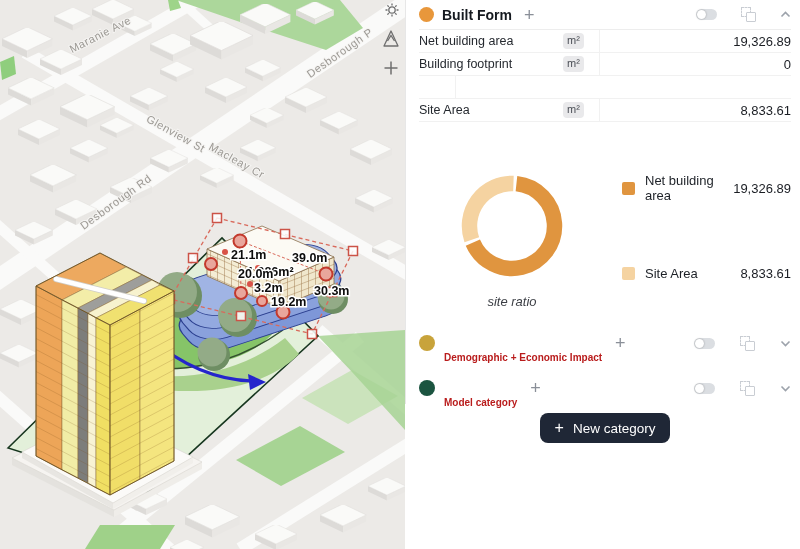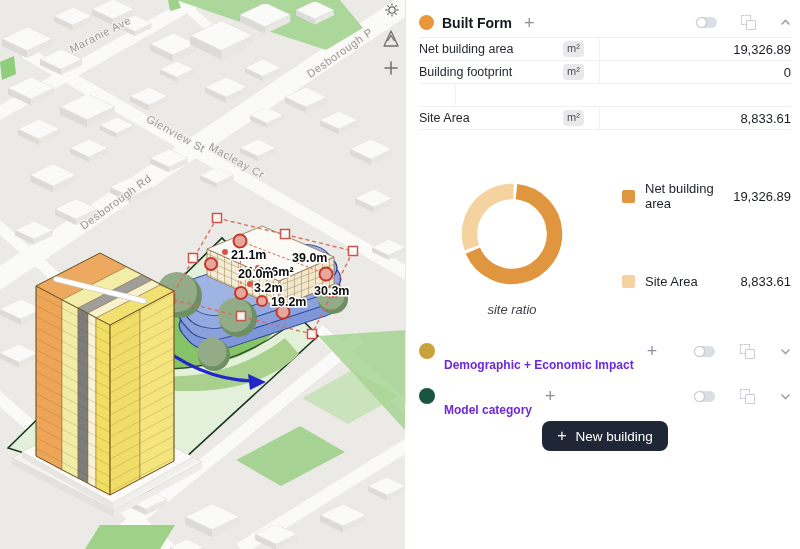--- a/index.html
+++ b/index.html
@@ -5,21 +5,21 @@
   html,body{margin:0;padding:0;}
   body{width:800px;height:549px;display:flex;overflow:hidden;
        font-family:"Liberation Sans",sans-serif;background:#fff;}
   
   .map{position:relative;width:405px;height:549px;background:#ECEAE7;flex:0 0 405px;}
   .map svg{display:block;}
   .street-label{font-size:11px;fill:#9B9893;letter-spacing:.6px;paint-order:stroke;stroke:#F5F4F2;stroke-width:2px;}
   .meas{font-size:12.5px;font-weight:bold;fill:#0c0c0c;paint-order:stroke;stroke:#ffffff;stroke-width:3px;}
   
   .panel{width:395px;height:404px;background:#fff;border-left:1px solid #E7E7E7;
-         box-sizing:border-box;padding:8px 9px 0 13px;color:#1d2127;}
+         box-sizing:border-box;padding:0 9px 0 13px;color:#1d2127;}
   .sec-head{display:flex;align-items:center;height:29px;gap:8px;}
   .dot{width:15px;height:15px;border-radius:50%;flex:0 0 auto;}
   .dot-built{background:#E8973B;}
   .dot-demo{background:#C8A33B;width:16px;height:16px;}
   .dot-model{background:#1B5440;width:16px;height:16px;}
   .sec-title{font-weight:bold;font-size:14px;color:#15191F;}
   .plus{color:#8A8F98;font-size:18px;font-weight:300;line-height:1;margin-left:4px;cursor:default;}
   .spacer{flex:1;}
   .toggle{width:21px;height:11px;border-radius:6px;background:#DBDEE2;position:relative;flex:0 0 auto;}
   .toggle::before{content:'';position:absolute;left:1px;top:1px;width:9px;height:9px;border-radius:50%;
@@ -41,21 +41,21 @@
   .donut-box{width:132px;text-align:center;}
   .caption{font-style:italic;font-size:13px;color:#3C3F45;margin-top:6px;}
   .legend{flex:1;display:flex;flex-direction:column;justify-content:space-between;
           padding:5px 0 28px 44px;}
   .leg-item{display:flex;align-items:center;font-size:13px;}
   .leg-sq{width:13px;height:13px;border-radius:2px;margin-right:10px;flex:0 0 auto;}
   .leg-a{background:#E0953F;} .leg-b{background:#F5D3A1;}
   .leg-val{flex:1;text-align:right;color:#1A1D23;}
   
   .cat{display:flex;align-items:center;height:30px;gap:9px;}
-  .cat-title{font-weight:bold;font-size:12px;color:#6d28d9;margin-top:28px;}
+  .cat-title{font-weight:bold;font-size:10px;color:#b91c1c;margin-top:28px;}
   .cat1{margin-top:19px;} .cat2{margin-top:15px;}
   .new-cat{margin:10px auto 0;width:fit-content;display:flex;align-items:center;gap:9px;
            background:#1F2736;color:#fff;font-size:13.5px;padding:7px 15px;border-radius:8px;cursor:pointer;}
   .new-cat .p{font-size:16px;font-weight:300;line-height:1;}
 </style>
 </head>
 <body>
 
 <div class="map">
 <svg width="405" height="549" viewBox="0 0 405 549">
@@ -408,16 +408,16 @@
       </span>
     <span class="chev">
       <svg width="11" height="7">
           <polyline points="1.5,1.5 5.5,5.5 9.5,1.5" fill="none" stroke="#9CA2AB" stroke-width="1.6"></polyline>
         </svg>
     </span>
   </div>
 
   <div class="new-cat">
     <span class="p">+</span>
-    <span>New building</span>
+    <span>New category</span>
   </div>
 
 </div>
 
 </body></html>

